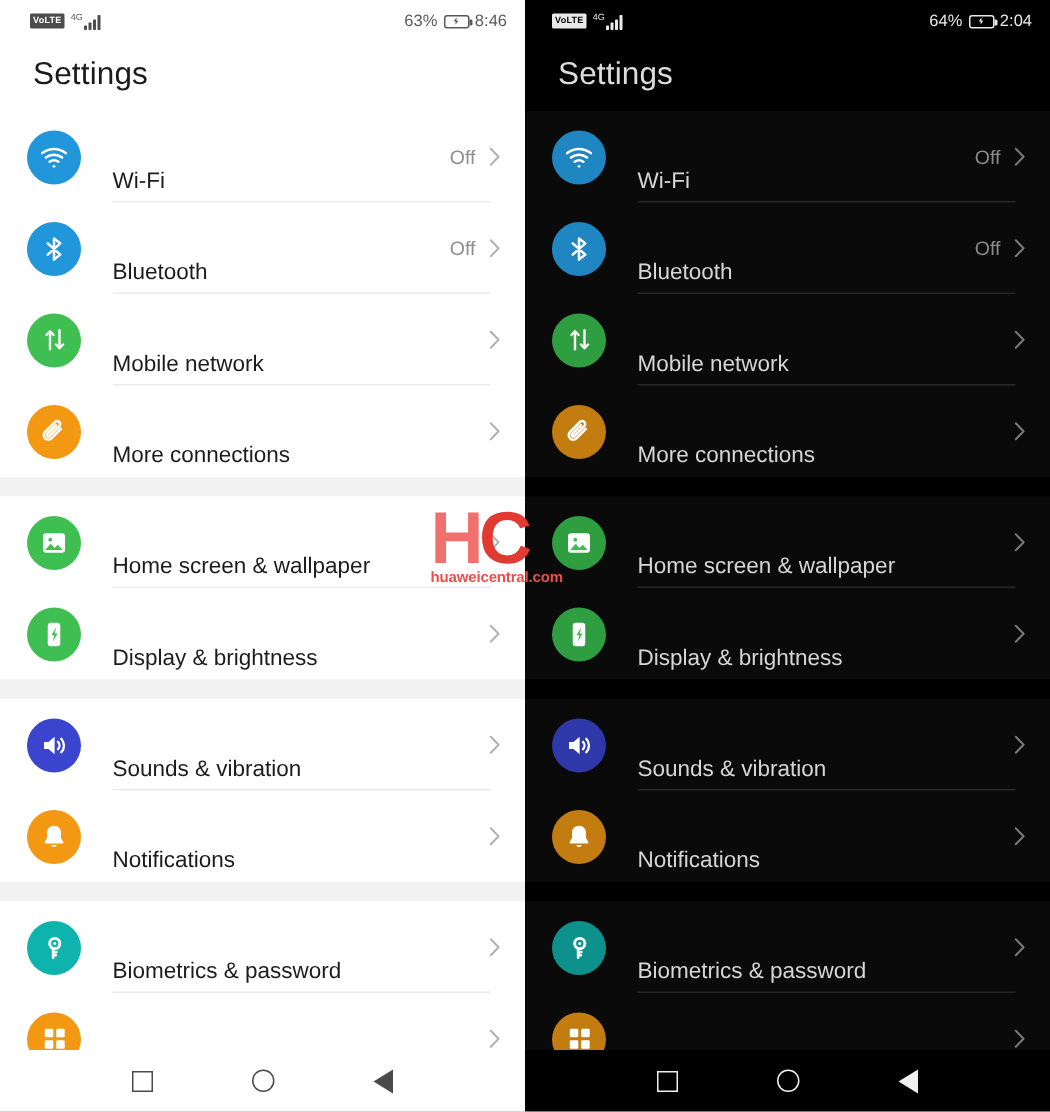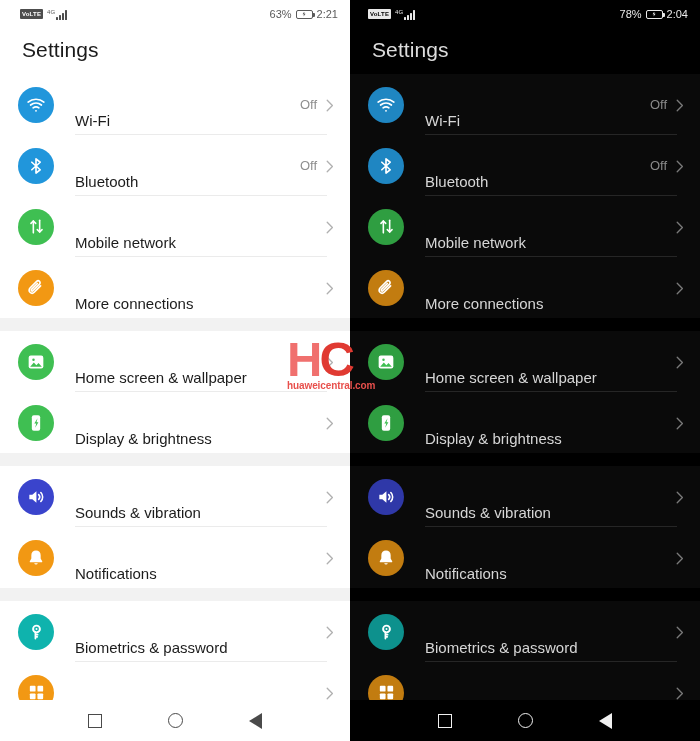--- a/index.html
+++ b/index.html
@@ -204,21 +204,21 @@
               <i></i>
               <i></i>
             </span>
           </span>
         </div>
         <div class="sb-right">
           <span class="pct">63%</span>
           <span class="battery">
             <em></em>
           </span>
-          <span class="clock">2:21</span>
+          <span class="clock">8:46</span>
         </div>
       </div>
       <div class="title">Settings</div>
       <div class="group">
         <div class="row">
           <div class="icon" style="background: rgb(33, 150, 219);">
             <svg xmlns="http://www.w3.org/2000/svg" width="20" height="20" viewBox="0 0 24 24" fill="none" stroke="#fff" stroke-width="2" stroke-linecap="round" stroke-linejoin="round">
               <path d="M2.5 8.5a15 15 0 0 1 19 0"></path>
               <path d="M5.5 12a10.5 10.5 0 0 1 13 0"></path>
               <path d="M8.5 15.4a6 6 0 0 1 7 0"></path>
@@ -380,21 +380,21 @@
             <span class="g4">4G</span>
             <span class="bars">
               <i></i>
               <i></i>
               <i></i>
               <i></i>
             </span>
           </span>
         </div>
         <div class="sb-right">
-          <span class="pct">78%</span>
+          <span class="pct">64%</span>
           <span class="battery">
             <em></em>
           </span>
           <span class="clock">2:04</span>
         </div>
       </div>
       <div class="title">Settings</div>
       <div class="group">
         <div class="row">
           <div class="icon" style="background: rgb(31, 134, 194);">

